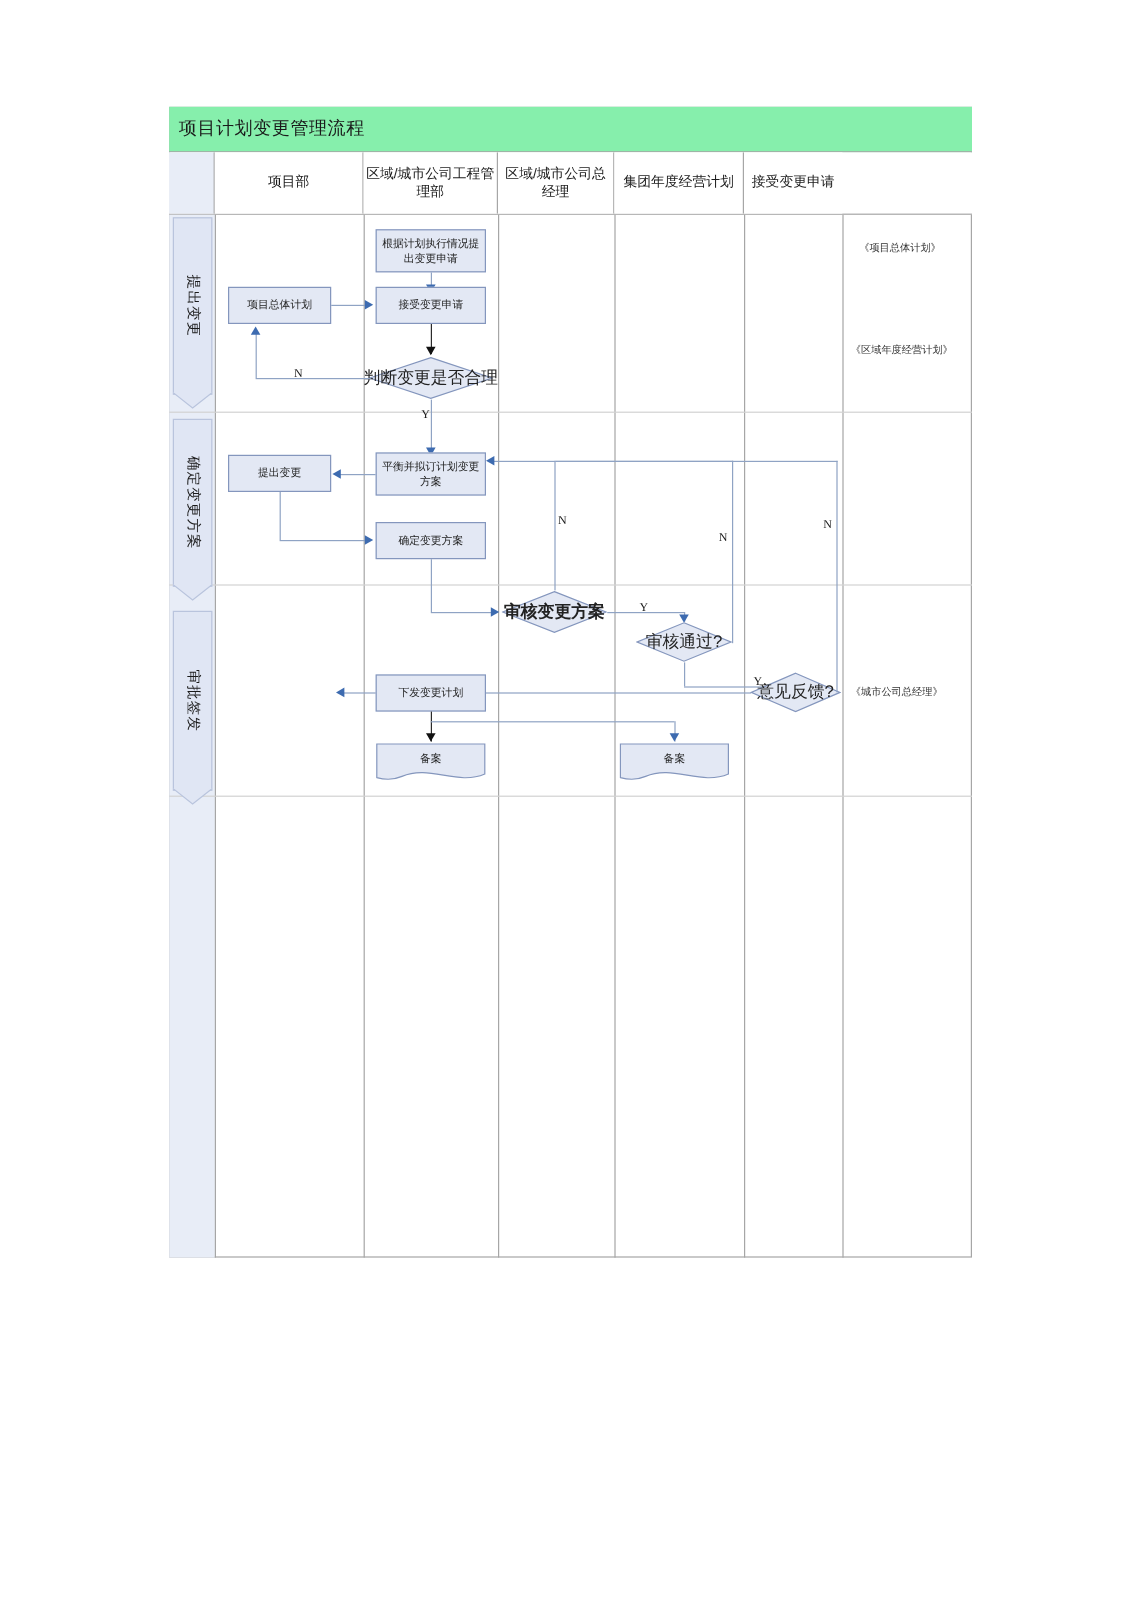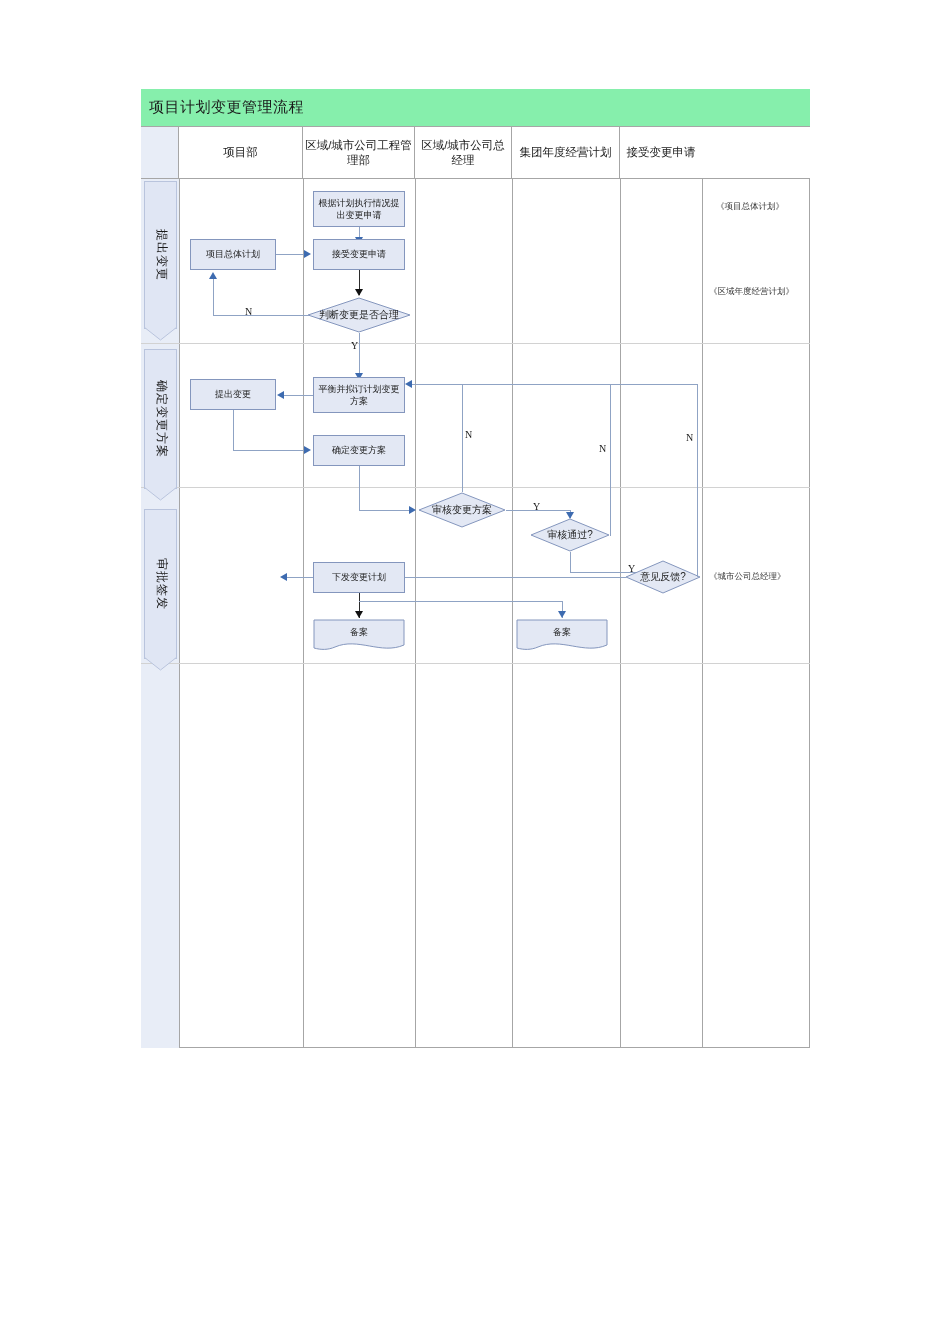--- a/index.html
+++ b/index.html
@@ -138,21 +138,21 @@
     position: absolute;
     left: 0; top: 0;
   }
   .diamond-wrap .dtext {
     position: absolute;
     left: 0; top: 0;
     width: 100%; height: 100%;
     display: flex;
     align-items: center;
     justify-content: center;
-    font-size: 10px;
+    font-size: 14px;
     color: #222;
     text-align: center;
     white-space: nowrap;
   }
   .doc-wrap { position: absolute; }
   .doc-wrap svg { position: absolute; left:0; top:0; }
   .doc-wrap .dctext {
     position: absolute;
     left: 0; top: 0;
     width: 100%; height: 78%;
@@ -316,21 +316,21 @@
     <div class="conn-v" style="left:92px; top:231px; height:40px;"></div>
     <div class="conn-h" style="left:92px; top:271px; width:72px;"></div>
     <div class="arrow right" style="left:163px; top:267px;"></div>
 
     <div class="node" style="left:172px; top:256px; width:92px; height:31px;">确定变更方案</div>
 
     <div class="conn-v" style="left:218px; top:287px; height:44px;"></div>
     <div class="conn-h" style="left:218px; top:331px; width:52px;"></div>
     <div class="arrow right" style="left:268px; top:327px;"></div>
 
-    <div class="diamond-wrap" style="left:277px; top:313px; width:88px; height:36px;">
+    <div class="diamond-wrap" style="left:277px; top:313px; width:88px; height:36px;font-weight:bold;">
       <svg width="88" height="36" viewBox="0 0 88 36">
         <polygon points="44,1 87,18 44,35 1,18" fill="#e3e8f4" stroke="#8496bd" stroke-width="1"></polygon>
       </svg>
       <div class="dtext">审核变更方案</div>
     </div>
 
     <div class="conn-v" style="left:321px; top:205px; height:108px;"></div>
     <div class="conn-h" style="left:268px; top:205px; width:54px;"></div>
     <div class="arrow left" style="left:264px; top:201px;"></div>
     <span class="branch-label" style="left:324px; top:250px;">N</span>

